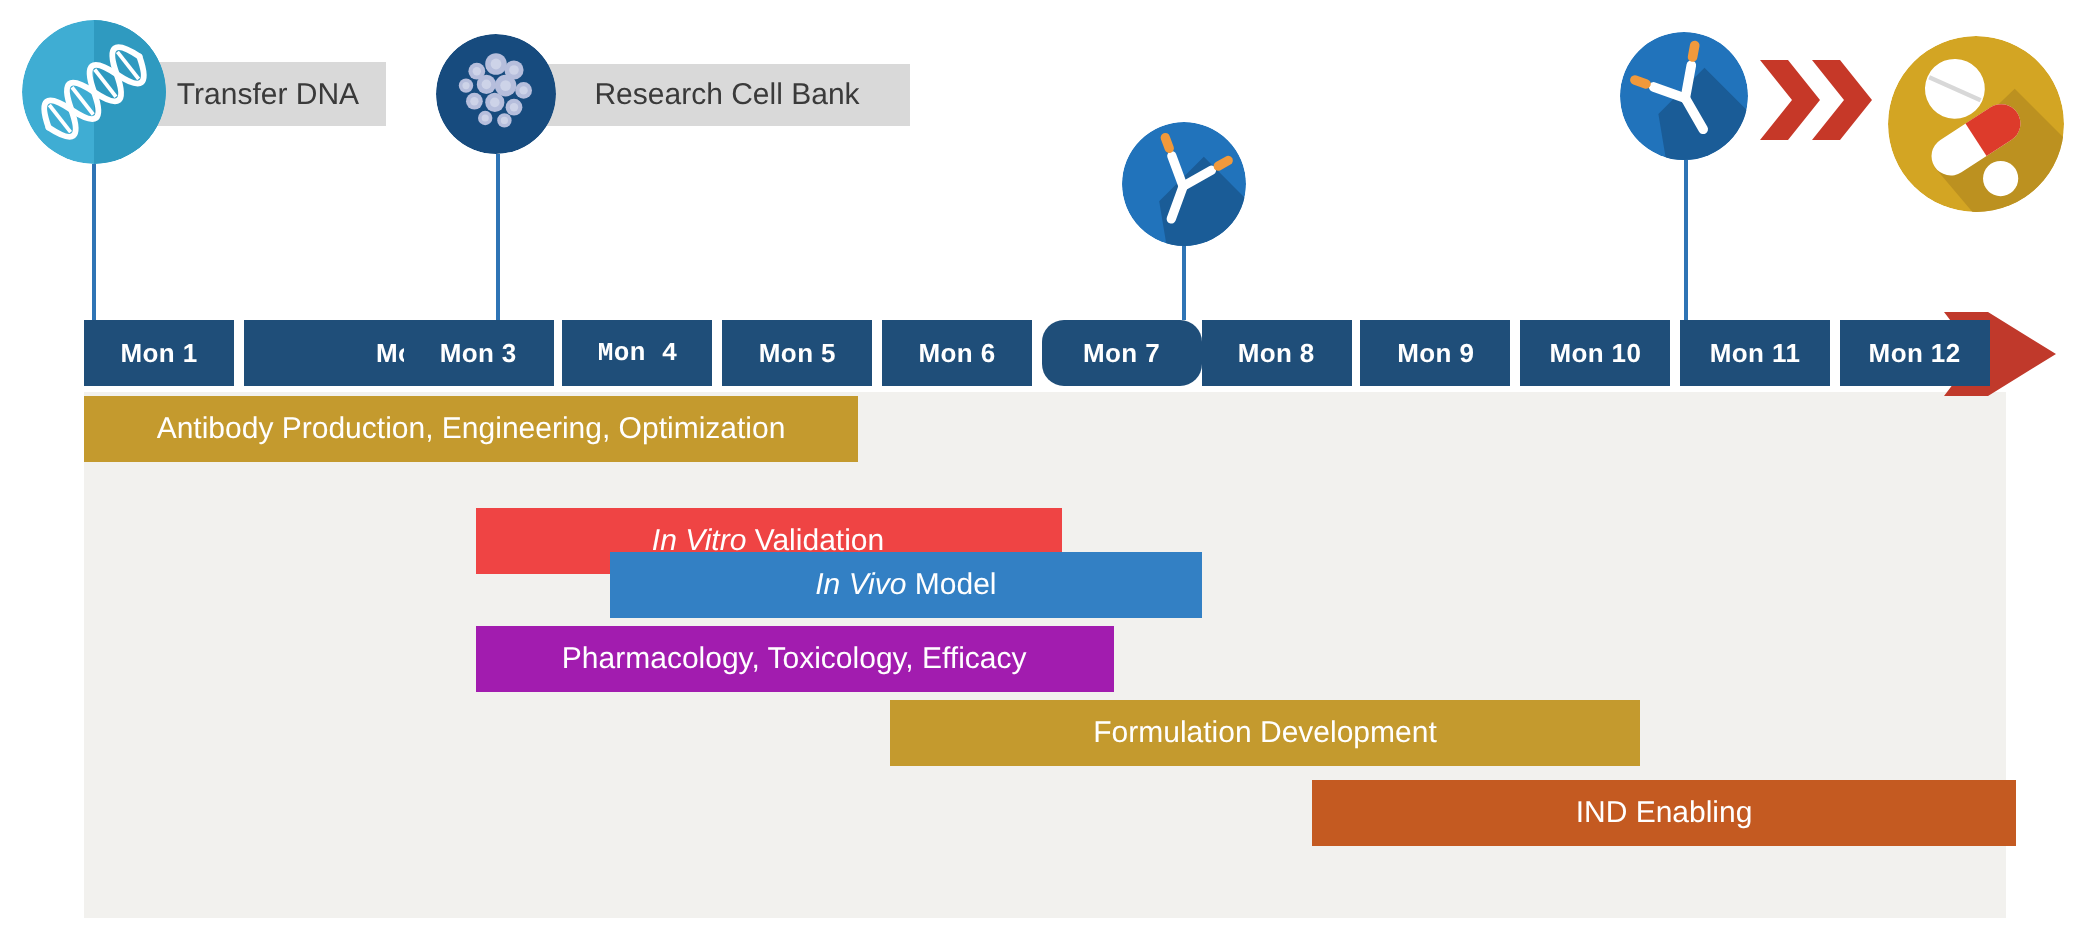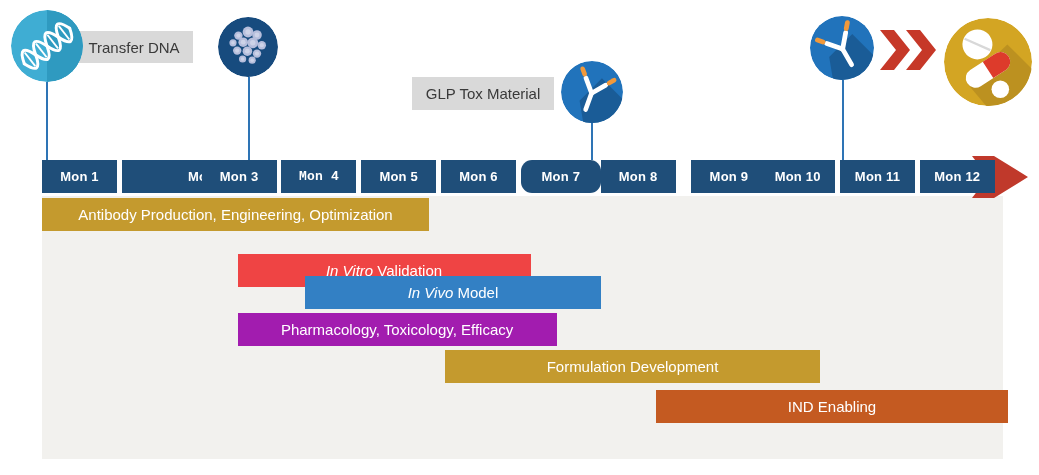--- a/index.html
+++ b/index.html
@@ -27,21 +27,21 @@
 <div class="stage" id="stage">
 
   <div class="panel"></div>
 
   <div class="connector" style="left:46px;top:82px;height:78px"></div>
   <div class="connector" style="left:248px;top:77px;height:83px"></div>
   <div class="connector" style="left:591px;top:123px;height:37px"></div>
   <div class="connector" style="left:842px;top:80px;height:80px"></div>
 
   <div class="ms-label" style="left:75px;top:31px;width:118px;height:32px">Transfer DNA</div>
-  <div class="ms-label" style="left:412px;top:77px;width:142px;height:33px">GLP Tox Material</div>
+  <div class="ms-label" style="left:272px;top:32px;width:183px;height:31px">Research Cell Bank</div>
 
   <div class="ms-icon" style="left:11px;top:10px;width:72px;height:72px">
     <svg viewBox="0 0 100 100">
       <circle cx="50" cy="50" r="50" fill="#3FADD3"></circle>
       <path d="M50,0 A50,50 0 0 1 50,100 Z" fill="#2F9AC0"></path>
       <g transform="rotate(-38 50 50)">
         <g stroke="#FFFFFF" stroke-width="2.6">
           <line x1="20" y1="38" x2="20" y2="62"></line>
           <line x1="40" y1="38" x2="40" y2="62"></line>
           <line x1="60" y1="38" x2="60" y2="62"></line>
@@ -154,21 +154,21 @@
 
   <div id="timeline">
       <div class="month-cell" style="left: 42px; width: 75px;">Mon 1</div>
       <div class="month-cell" style="left: 121.8px; width: 75px; padding-left: 48px;">Mon 2</div>
       <div class="month-cell" style="left: 201.6px; width: 75px;">Mon 3</div>
       <div class="month-cell" style="left: 281.4px; width: 75px; font-family: Liberation Mono, monospace;">Mon 4</div>
       <div class="month-cell" style="left: 361.2px; width: 75px;">Mon 5</div>
       <div class="month-cell" style="left: 441px; width: 75px;">Mon 6</div>
       <div class="month-cell" style="left: 520.8px; width: 80px; border-radius: 11px;">Mon 7</div>
       <div class="month-cell" style="left: 600.6px; width: 75px;">Mon 8</div>
-      <div class="month-cell" style="left: 680.4px; width: 75px; margin-left: 11px;">Mon 9</div>
+      <div class="month-cell" style="left: 680.4px; width: 75px;">Mon 9</div>
       <div class="month-cell" style="left: 760.2px; width: 75px;">Mon 10</div>
       <div class="month-cell" style="left: 840px; width: 75px;">Mon 11</div>
       <div class="month-cell" style="left: 919.8px; width: 75px;">Mon 12</div>
     </div>
   <div id="bars">
       <div class="bar" style="left: 42px; width: 387.03px; top: 198px; height: 33px; background: rgb(196, 154, 46);">
         <span>Antibody Production, Engineering, Optimization</span>
       </div>
       <div class="bar" style="left: 237.51px; width: 293px; top: 238px; height: 33px; background: #ef4444; margin-top: 16px;">
         <span class="it">In Vitro</span>

